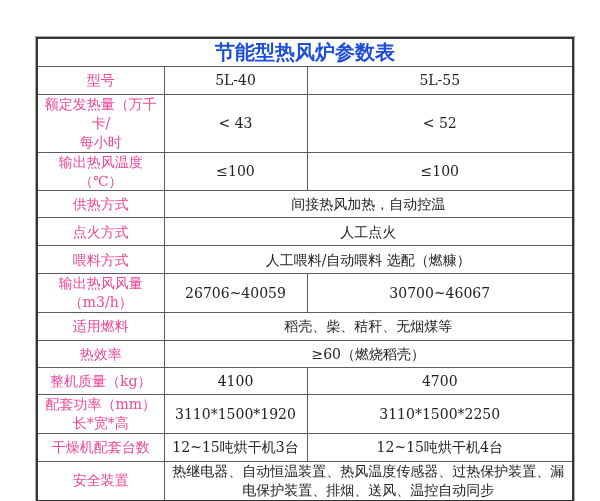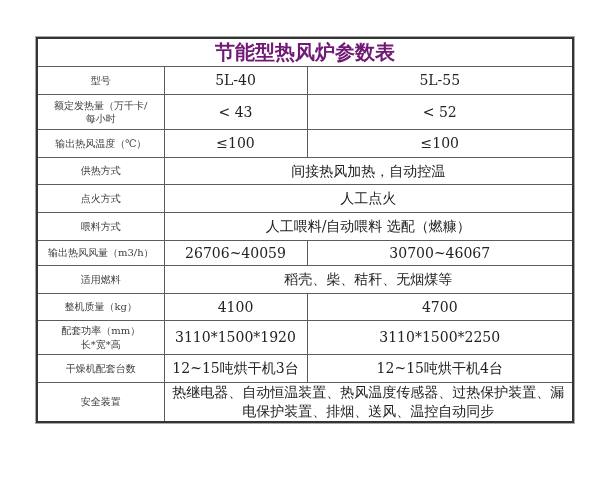--- a/index.html
+++ b/index.html
@@ -34,27 +34,27 @@
     border: 1px solid #5c5c5c;
     text-align: center;
     vertical-align: middle;
     padding: 0 2px;
     overflow: hidden;
   }
   td.title {
     font-size: 20px;
     font-weight: bold;
     letter-spacing: 0px;
-    color: #701a75;
+    color: #1d4ed8;
   }
   td.lbl {
-    font-size: 10px;
+    font-size: 14px;
     white-space: pre-line;
     line-height: 1.35;
-    color: #404040;
+    color: #ec4899;
   }
   td.val {
     font-size: 14px;
     line-height: 1.35;
     color: #222222;
   }
 </style>
 </head>
 <body>
 
@@ -109,20 +109,24 @@
       <td class="lbl">输出热风风量（m3/h）</td>
       <td class="val">26706~40059</td>
       <td class="val">30700~46067</td>
     </tr>
 
     <tr style="height:28px">
       <td class="lbl">适用燃料</td>
       <td class="val" colspan="2">稻壳、柴、秸秆、无烟煤等</td>
     </tr>
 
+    <tr style="height:27px">
+      <td class="lbl">热效率</td>
+      <td class="val" colspan="2">≥60（燃烧稻壳）</td>
+    </tr>
 
     <tr style="height:27px">
       <td class="lbl">整机质量（kg）</td>
       <td class="val">4100</td>
       <td class="val">4700</td>
     </tr>
 
     <tr style="height:34px">
       <td class="lbl">配套功率（mm）
 长*宽*高</td>

